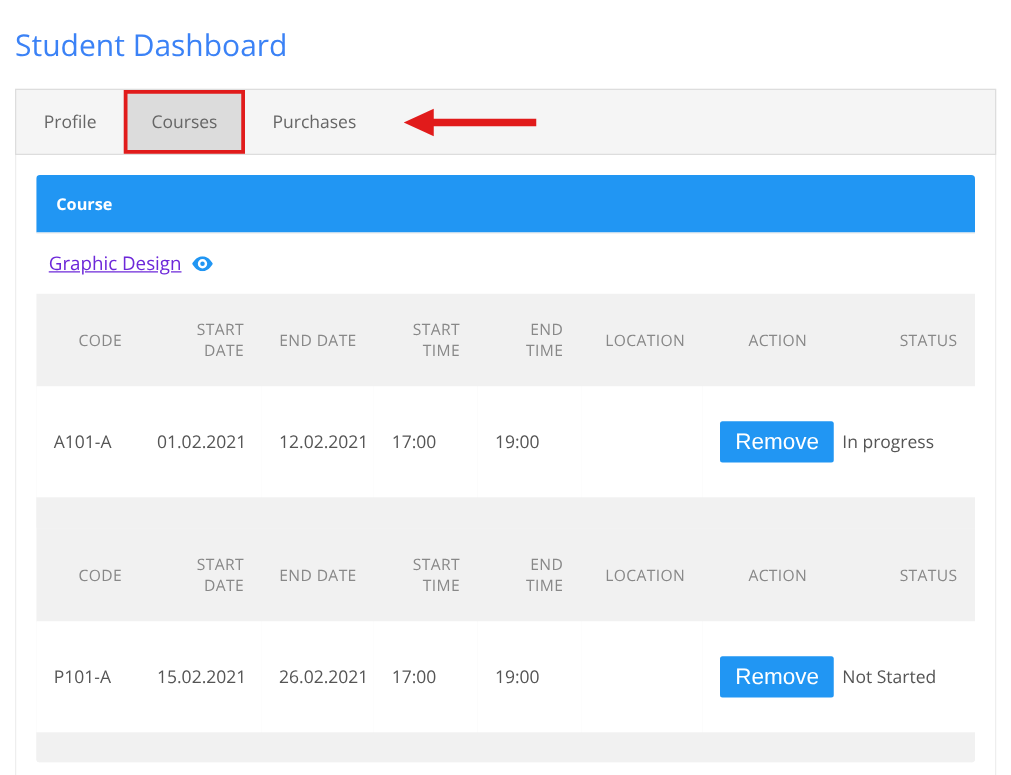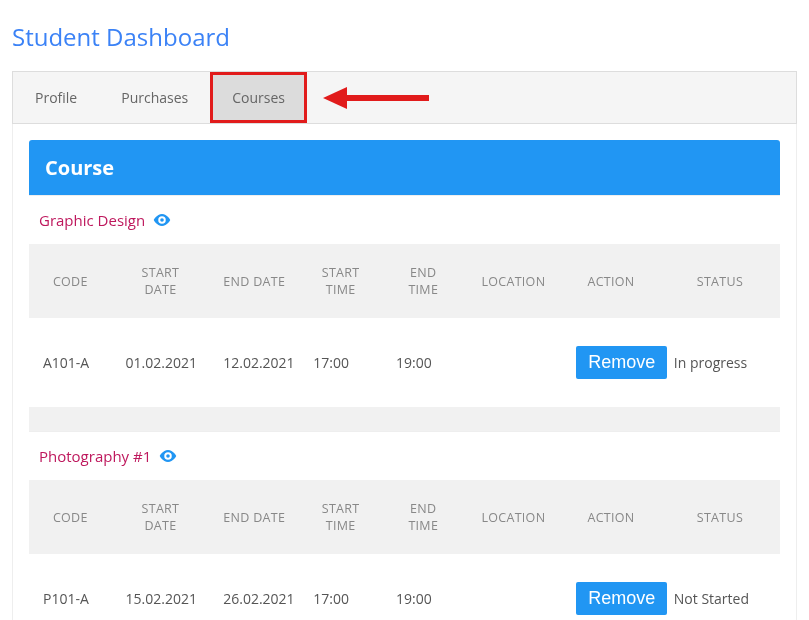--- a/index.html
+++ b/index.html
@@ -50,46 +50,47 @@
     .panel {
       background: #fff;
       border-radius: 3px;
       overflow: hidden;
       margin-bottom: 10px;
     }
     .panel-header {
       background: #2196f3;
       color: #fff;
       font-weight: 700;
-      font-size: 20px;
+      font-size: 13px;
       padding: 14px 16px;
     }
     .course-block {
       border-top: 1px solid #eee;
     }
     .course-title {
       padding: 14px 10px 14px 10px;
       font-size: 15px;
-      color: #be185d;
+      color: #6d28d9;
       display: flex;
       gap: 8px;
+      text-decoration: underline;
     }
     .eye-icon {
       color: #2196f3;
       display: inline-flex;
       align-items: center;
     }
     table.course-table {
       width: 100%;
       border-collapse: collapse;
       background: #f1f1f1;
       table-layout: fixed;
     }
     table.course-table th {
-      text-align: center;
+      text-align: right;
       font-weight: 400;
       color: #888;
       font-size: 12.5px;
       padding: 20px 14px;
       letter-spacing: 0.3px;
     }
     table.course-table td {
       background: #fff;
       padding: 28px 14px;
       font-size: 14px;
@@ -118,22 +119,22 @@
       cursor: pointer;
     }
   </style>
 </head>
 <body>
 
 <h1 class="page-title">Student Dashboard</h1>
 
 <div class="tabs-bar">
   <div class="tab">Profile</div>
+  <div class="tab highlighted">Courses</div>
   <div class="tab">Purchases</div>
-  <div class="tab highlighted">Courses</div>
   <div class="arrow-wrap">
     <svg class="arrow-svg" width="110" height="30" viewBox="0 0 110 30">
       <line x1="108" y1="15" x2="24" y2="15" stroke="#e11b1b" stroke-width="6"></line>
       <polygon points="2,15 26,4 26,26" fill="#e11b1b"></polygon>
     </svg>
   </div>
 </div>
 
 <div class="content-area">
   <div class="panel">
@@ -186,29 +187,20 @@
             <td>In progress</td>
           </tr>
           <tr class="spacer">
               <td colspan="8"></td>
             </tr>
         </tbody>
       </table>
     </div>
 
     <div class="course-block">
-      <div class="course-title">
-        <span>Photography #1</span>
-        <span class="eye-icon">
-          <svg width="18" height="12" viewBox="0 0 24 16">
-            <path d="M12 0C5 0 1 8 1 8s4 8 11 8 11-8 11-8-4-8-11-8zm0 13a5 5 0 1 1 0-10 5 5 0 0 1 0 10z" fill="#2196f3"></path>
-            <circle cx="12" cy="8" r="2.4" fill="#2196f3"></circle>
-          </svg>
-        </span>
-      </div>
       <table class="course-table">
         <colgroup>
           <col class="col-code">
             <col class="col-sdate">
             <col class="col-edate">
             <col class="col-stime">
           <col class="col-etime">
             <col class="col-loc">
             <col class="col-action">
             <col class="col-status">

